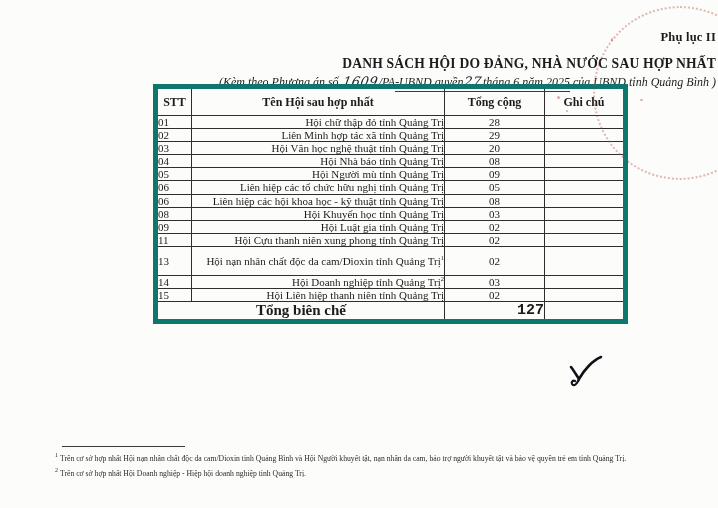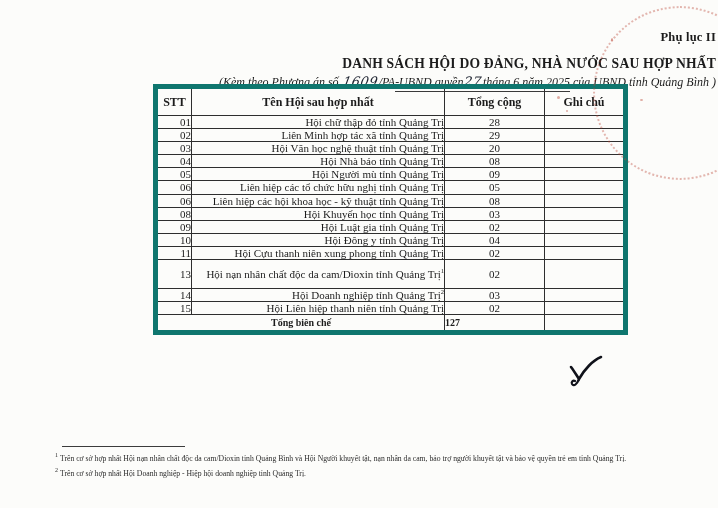--- a/index.html
+++ b/index.html
@@ -22,28 +22,28 @@
   
   .doc-table{
     position:absolute;left:117px;top:84px;width:470px;
     border-collapse:collapse;table-layout:fixed;
     border:5px solid #0f766e;
     margin-left:36px;
   }
   .doc-table th,.doc-table td{border:1px solid #2e2e2e;overflow:hidden;padding:0;vertical-align:middle;}
   .doc-table thead th{height:26px;font-size:12px;font-weight:bold;text-align:center;}
   .doc-table tbody td{height:12px;font-size:11px;line-height:1.1;}
-  .c-stt{text-align:right;font-size:10.8px;}
+  .c-stt{text-align:left;font-size:10.8px;}
   .c-name{text-align:right;padding-left:5px !important;font-size:10.8px;}
   .c-total{text-align:center;}
   .c-note{}
   tr.tall td{height:28px;}
-  .doc-table tfoot td{height:15px;font-size:10px;font-weight:bold;}
+  .doc-table tfoot td{height:15px;font-size:15px;font-weight:bold;}
   .total-label{text-align:center;}
-  .total-value{text-align:left;}
+  .total-value{text-align:right;font-family:Liberation Mono, monospace;}
   sup.fn-mark{font-size:6.5px;vertical-align:super;line-height:0;}
   
   .fn-sep{position:absolute;left:62px;top:446px;width:123px;border-top:1.4px solid #3c3c3c;}
   .footnotes{position:absolute;left:55px;top:452px;width:645px;color:#2b2b2b;}
   .footnote-line{font-size:7.7px;line-height:1.05;margin-bottom:4.5px;white-space:nowrap;}
   .footnote-line sup{font-size:6px;vertical-align:super;margin-right:2px;}
   
   .stamp-arc{
     position:absolute;left:593px;top:6px;width:170px;height:170px;
     border:2px dotted rgba(186,70,54,.38);border-radius:50%;
@@ -127,26 +127,20 @@
           <td class="c-total">03</td>
           <td class="c-note"></td>
         </tr>
         <tr>
           <td class="c-stt">09</td>
           <td class="c-name">Hội Luật gia tỉnh Quảng Trị</td>
           <td class="c-total">02</td>
           <td class="c-note"></td>
         </tr>
         <tr>
-          <td class="c-stt">10</td>
-          <td class="c-name">Hội Đông y tỉnh Quảng Trị</td>
-          <td class="c-total">04</td>
-          <td class="c-note"></td>
-        </tr>
-        <tr>
           <td class="c-stt">11</td>
           <td class="c-name">Hội Cựu thanh niên xung phong tỉnh Quảng Trị</td>
           <td class="c-total">02</td>
           <td class="c-note"></td>
         </tr>
         <tr class="tall">
           <td class="c-stt">13</td>
           <td class="c-name">Hội nạn nhân chất độc da cam/Dioxin tỉnh Quảng Trị<sup class="fn-mark">1</sup></td>
           <td class="c-total">02</td>
           <td class="c-note"></td>

